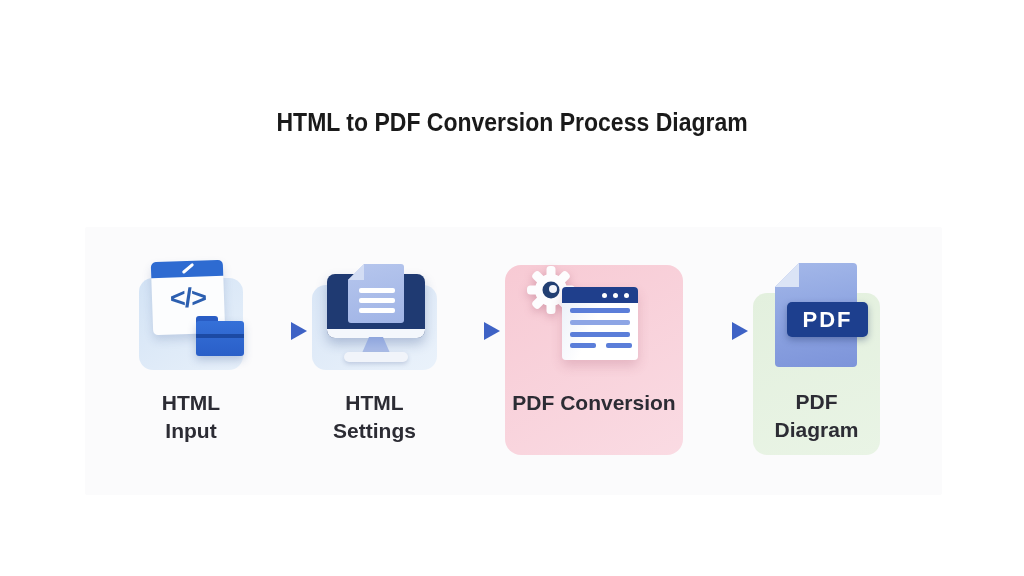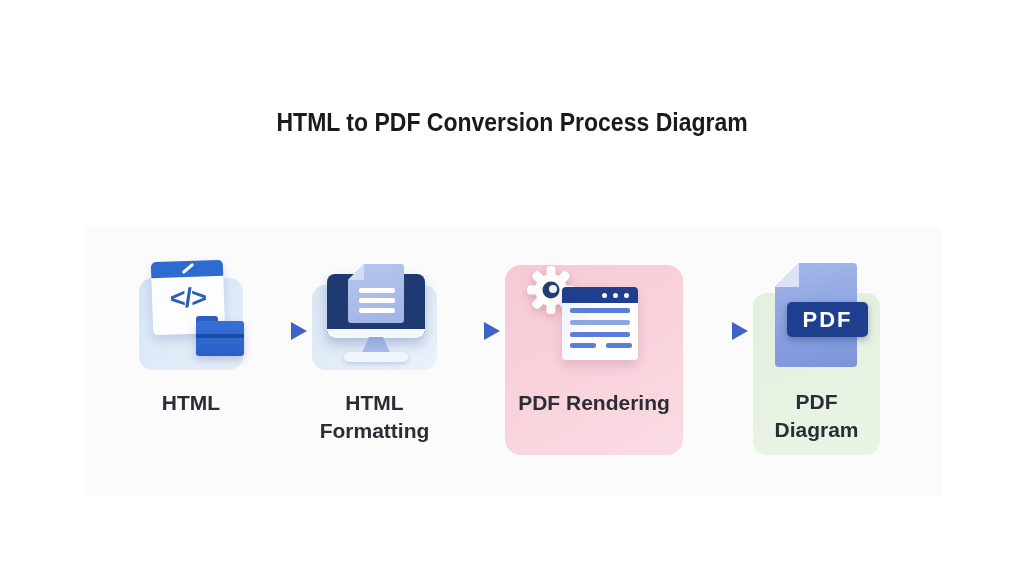--- a/index.html
+++ b/index.html
@@ -130,20 +130,21 @@
     <div class="doc1-code">&lt;/&gt;</div>
   </div>
   <div class="folder">
     <div class="folder-tab"></div>
     <div class="folder-body">
       <div class="folder-stripe"></div>
     </div>
   </div>
   <div class="step-label lbl-1">
     <div>HTML</div>
+    <div>Input</div>
   </div>
 
   <svg class="arrow arrow-1" viewBox="0 0 66 26">
     <defs>
       <linearGradient id="ag1" x1="0" y1="0" x2="1" y2="0">
         <stop offset="0" stop-color="#c9d4ef"></stop>
           <stop offset="1" stop-color="#4466c8"></stop>
       </linearGradient>
     </defs>
     <line x1="2" y1="13" x2="50" y2="13" stroke="url(#ag1)" stroke-width="4" stroke-linecap="round"></line>
@@ -156,21 +157,21 @@
   </div>
   <div class="doc2"></div>
   <div class="doc2-fold"></div>
   <div class="doc2-line dl1"></div>
   <div class="doc2-line dl2"></div>
   <div class="doc2-line dl3"></div>
   <div class="stand"></div>
   <div class="mon-base"></div>
   <div class="step-label lbl-2">
     <div>HTML</div>
-    <div>Formatting</div>
+    <div>Settings</div>
   </div>
 
   <svg class="arrow arrow-2" viewBox="0 0 66 26">
     <defs>
       <linearGradient id="ag2" x1="0" y1="0" x2="1" y2="0">
         <stop offset="0" stop-color="#c9d4ef"></stop>
           <stop offset="1" stop-color="#4466c8"></stop>
       </linearGradient>
     </defs>
     <line x1="2" y1="13" x2="50" y2="13" stroke="url(#ag2)" stroke-width="4" stroke-linecap="round"></line>
@@ -199,21 +200,21 @@
           <i></i>
         </div>
     </div>
     <div class="win-line wl1"></div>
     <div class="win-line wl2"></div>
     <div class="win-line wl3"></div>
     <div class="win-line wl4a"></div>
     <div class="win-line wl4b"></div>
   </div>
   <div class="step-label lbl-3">
-    <div>PDF Rendering</div>
+    <div>PDF Conversion</div>
   </div>
 
   <svg class="arrow arrow-3" viewBox="0 0 66 26">
     <defs>
       <linearGradient id="ag3" x1="0" y1="0" x2="1" y2="0">
         <stop offset="0" stop-color="#c9d4ef"></stop>
           <stop offset="1" stop-color="#4466c8"></stop>
       </linearGradient>
     </defs>
     <line x1="2" y1="13" x2="50" y2="13" stroke="url(#ag3)" stroke-width="4" stroke-linecap="round"></line>

